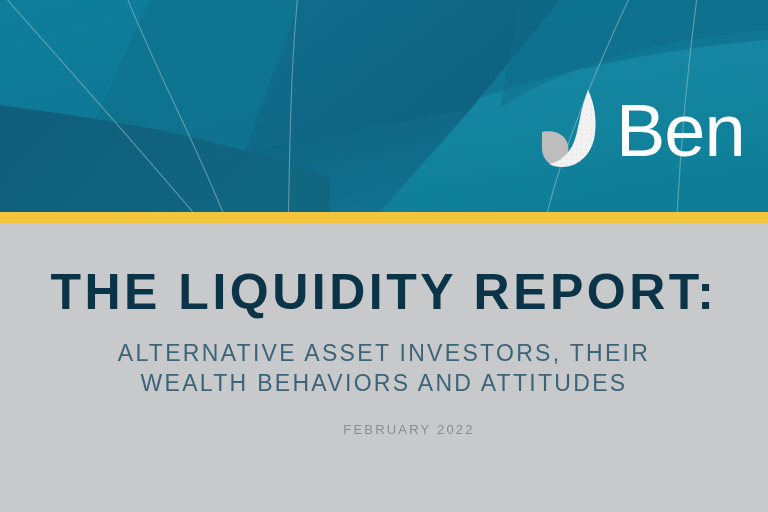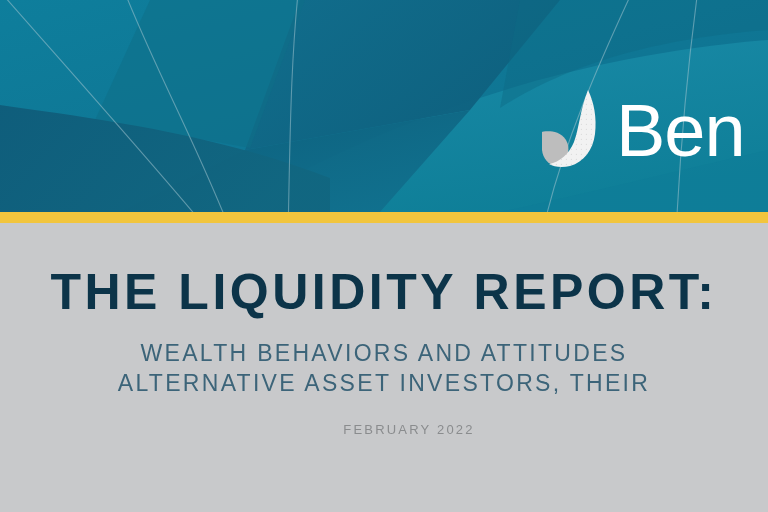--- a/index.html
+++ b/index.html
@@ -206,21 +206,21 @@
 
   </div>
 
   <div id="gold-rule"></div>
 
   <div id="title-block">
 
     <div id="report-title">THE LIQUIDITY REPORT:</div>
 
     <div id="report-subtitle">
+      <div>ALTERNATIVE ASSET INVESTORS, THEIR</div>
       <div>WEALTH BEHAVIORS AND ATTITUDES</div>
-      <div>ALTERNATIVE ASSET INVESTORS, THEIR</div>
     </div>
 
     <div id="report-date">FEBRUARY 2022</div>
 
   </div>
 
 </div>
 
 </body></html>

